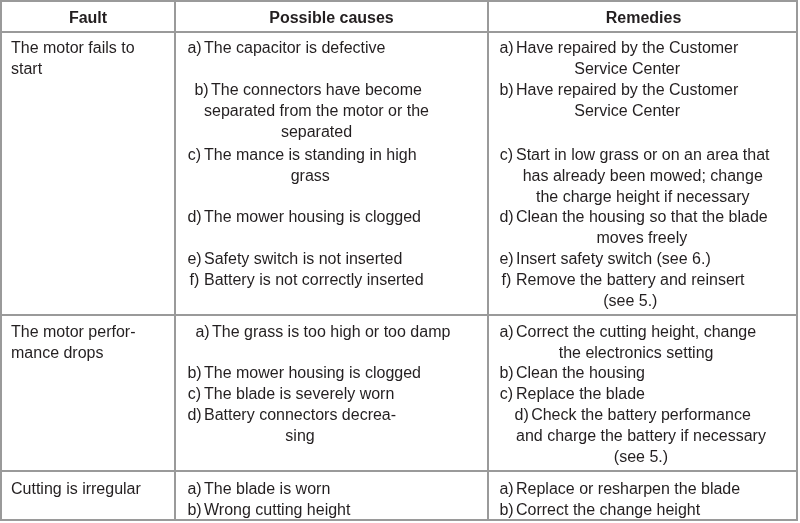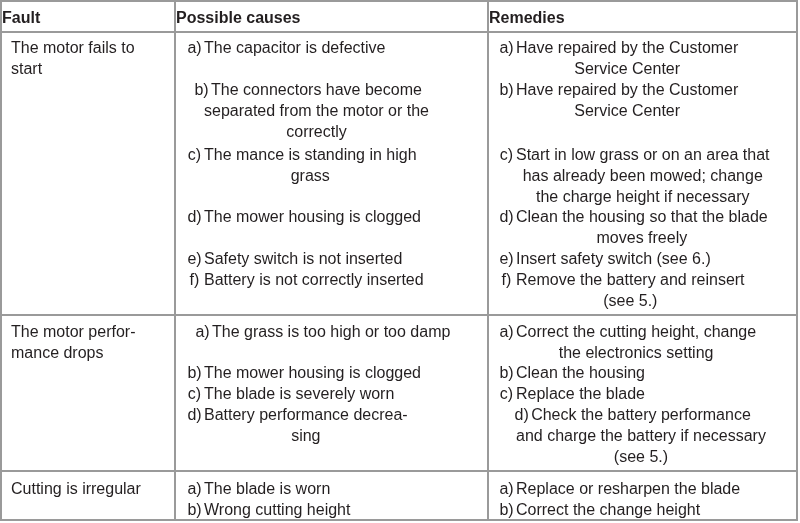--- a/index.html
+++ b/index.html
@@ -1,20 +1,20 @@
 <!DOCTYPE html>
 <html><head>
   <meta charset="utf-8">
   <style>
     html, body { margin: 0; padding: 0; background: #ffffff; }
     body { width: 800px; height: 523px; overflow: hidden; position: relative; font-family: "Liberation Sans", sans-serif; color: #231f20; }
     .tbl { position: absolute; left: 0; top: 0; width: 798px; height: 521px; border: 2px solid #9a9a9a; box-sizing: border-box; }
     .vline { position: absolute; top: 0; bottom: 0; width: 2px; background: #9a9a9a; }
     .hline { position: absolute; left: 0; right: 0; height: 2px; background: #9a9a9a; }
-    .hdr { position: absolute; top: 0; height: 30px; line-height: 32px; text-align: left; font-weight: bold; font-size: 16px; }
+    .hdr { position: absolute; top: 0; height: 30px; line-height: 32px; text-align: center; font-weight: bold; font-size: 16px; }
     .cell { position: absolute; font-size: 16px; line-height: 20.8px; }
     .item { position: absolute; font-size: 16px; line-height: 20.8px; white-space: nowrap; text-align: center; }
     .item .lbl { display: inline-block; width: 19px; }
     .item .cont { display: block; padding-left: 19px; }
   </style>
 </head>
 <body>
 
 <div class="tbl">
   <div class="vline" style="left:172px"></div>
@@ -26,42 +26,42 @@
   <div class="hdr" style="left:0;width:172px">Fault</div>
   <div class="hdr" style="left:174px;width:311px">Possible causes</div>
   <div class="hdr" style="left:487px;width:309px">Remedies</div>
 
   <div class="cell" style="left:9px;top:36px">
     <div>The motor fails to</div>
     <div>start</div>
   </div>
 
   <div class="item" style="left:183px;top:36px"><span class="lbl">a)</span><span>The capacitor is defective</span></div>
-  <div class="item" style="left:183px;top:78px"><span class="lbl">b)</span><span>The connectors have become</span><span class="cont">separated from the motor or the</span><span class="cont">correctly</span></div>
+  <div class="item" style="left:183px;top:78px"><span class="lbl">b)</span><span>The connectors have become</span><span class="cont">separated from the motor or the</span><span class="cont">separated</span></div>
   <div class="item" style="left:183px;top:143px"><span class="lbl">c)</span><span>The mance is standing in high</span><span class="cont">grass</span></div>
   <div class="item" style="left:183px;top:205px"><span class="lbl">d)</span><span>The mower housing is clogged</span></div>
   <div class="item" style="left:183px;top:268px"><span class="lbl">f)</span><span>Battery is not correctly inserted</span></div>
   <div class="item" style="left:183px;top:247px"><span class="lbl">e)</span><span>Safety switch is not inserted</span></div>
 
   <div class="item" style="left:495px;top:36px"><span class="lbl">a)</span><span>Have repaired by the Customer</span><span class="cont">Service Center</span></div>
   <div class="item" style="left:495px;top:78px"><span class="lbl">b)</span><span>Have repaired by the Customer</span><span class="cont">Service Center</span></div>
   <div class="item" style="left:495px;top:143px"><span class="lbl">c)</span><span>Start in low grass or on an area that</span><span class="cont">has already been mowed; change</span><span class="cont">the charge height if necessary</span></div>
   <div class="item" style="left:495px;top:205px"><span class="lbl">d)</span><span>Clean the housing so that the blade</span><span class="cont">moves freely</span></div>
   <div class="item" style="left:495px;top:247px"><span class="lbl">e)</span><span>Insert safety switch (see 6.)</span></div>
   <div class="item" style="left:495px;top:268px"><span class="lbl">f)</span><span>Remove the battery and reinsert</span><span class="cont">(see 5.)</span></div>
 
   <div class="cell" style="left:9px;top:320px">
     <div>The motor perfor-</div>
     <div>mance drops</div>
   </div>
 
   <div class="item" style="left:191px;top:320px"><span class="lbl">a)</span><span>The grass is too high or too damp</span></div>
   <div class="item" style="left:183px;top:361px"><span class="lbl">b)</span><span>The mower housing is clogged</span></div>
   <div class="item" style="left:183px;top:382px"><span class="lbl">c)</span><span>The blade is severely worn</span></div>
-  <div class="item" style="left:183px;top:403px"><span class="lbl">d)</span><span>Battery performance decrea-</span><span class="cont">sing</span></div>
+  <div class="item" style="left:183px;top:403px"><span class="lbl">d)</span><span>Battery connectors decrea-</span><span class="cont">sing</span></div>
 
   <div class="item" style="left:495px;top:320px"><span class="lbl">a)</span><span>Correct the cutting height, change</span><span class="cont">the electronics setting</span></div>
   <div class="item" style="left:495px;top:361px"><span class="lbl">b)</span><span>Clean the housing</span></div>
   <div class="item" style="left:495px;top:382px"><span class="lbl">c)</span><span>Replace the blade</span></div>
   <div class="item" style="left:495px;top:403px"><span class="lbl">d)</span><span>Check the battery performance</span><span class="cont">and charge the battery if necessary</span><span class="cont">(see 5.)</span></div>
 
   <div class="cell" style="left:9px;top:477px">
     <div>Cutting is irregular</div>
   </div>
 

